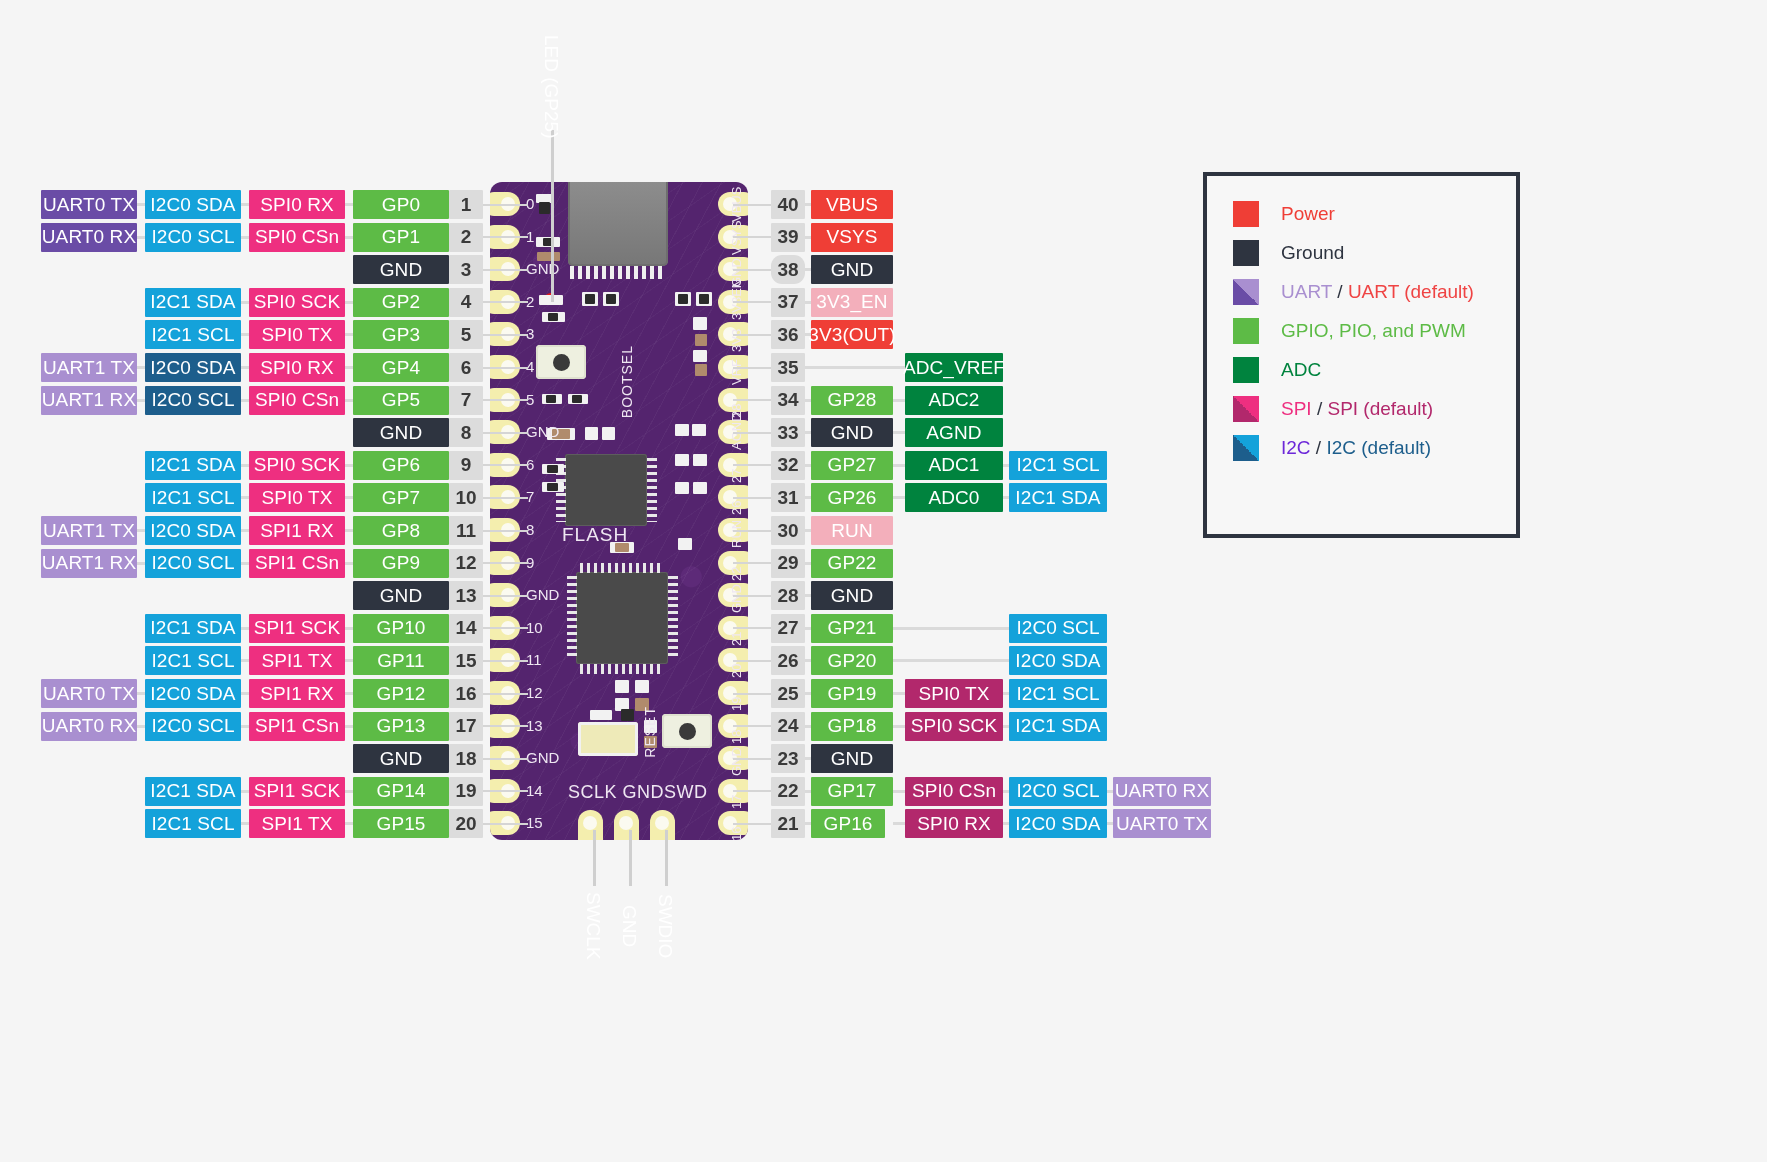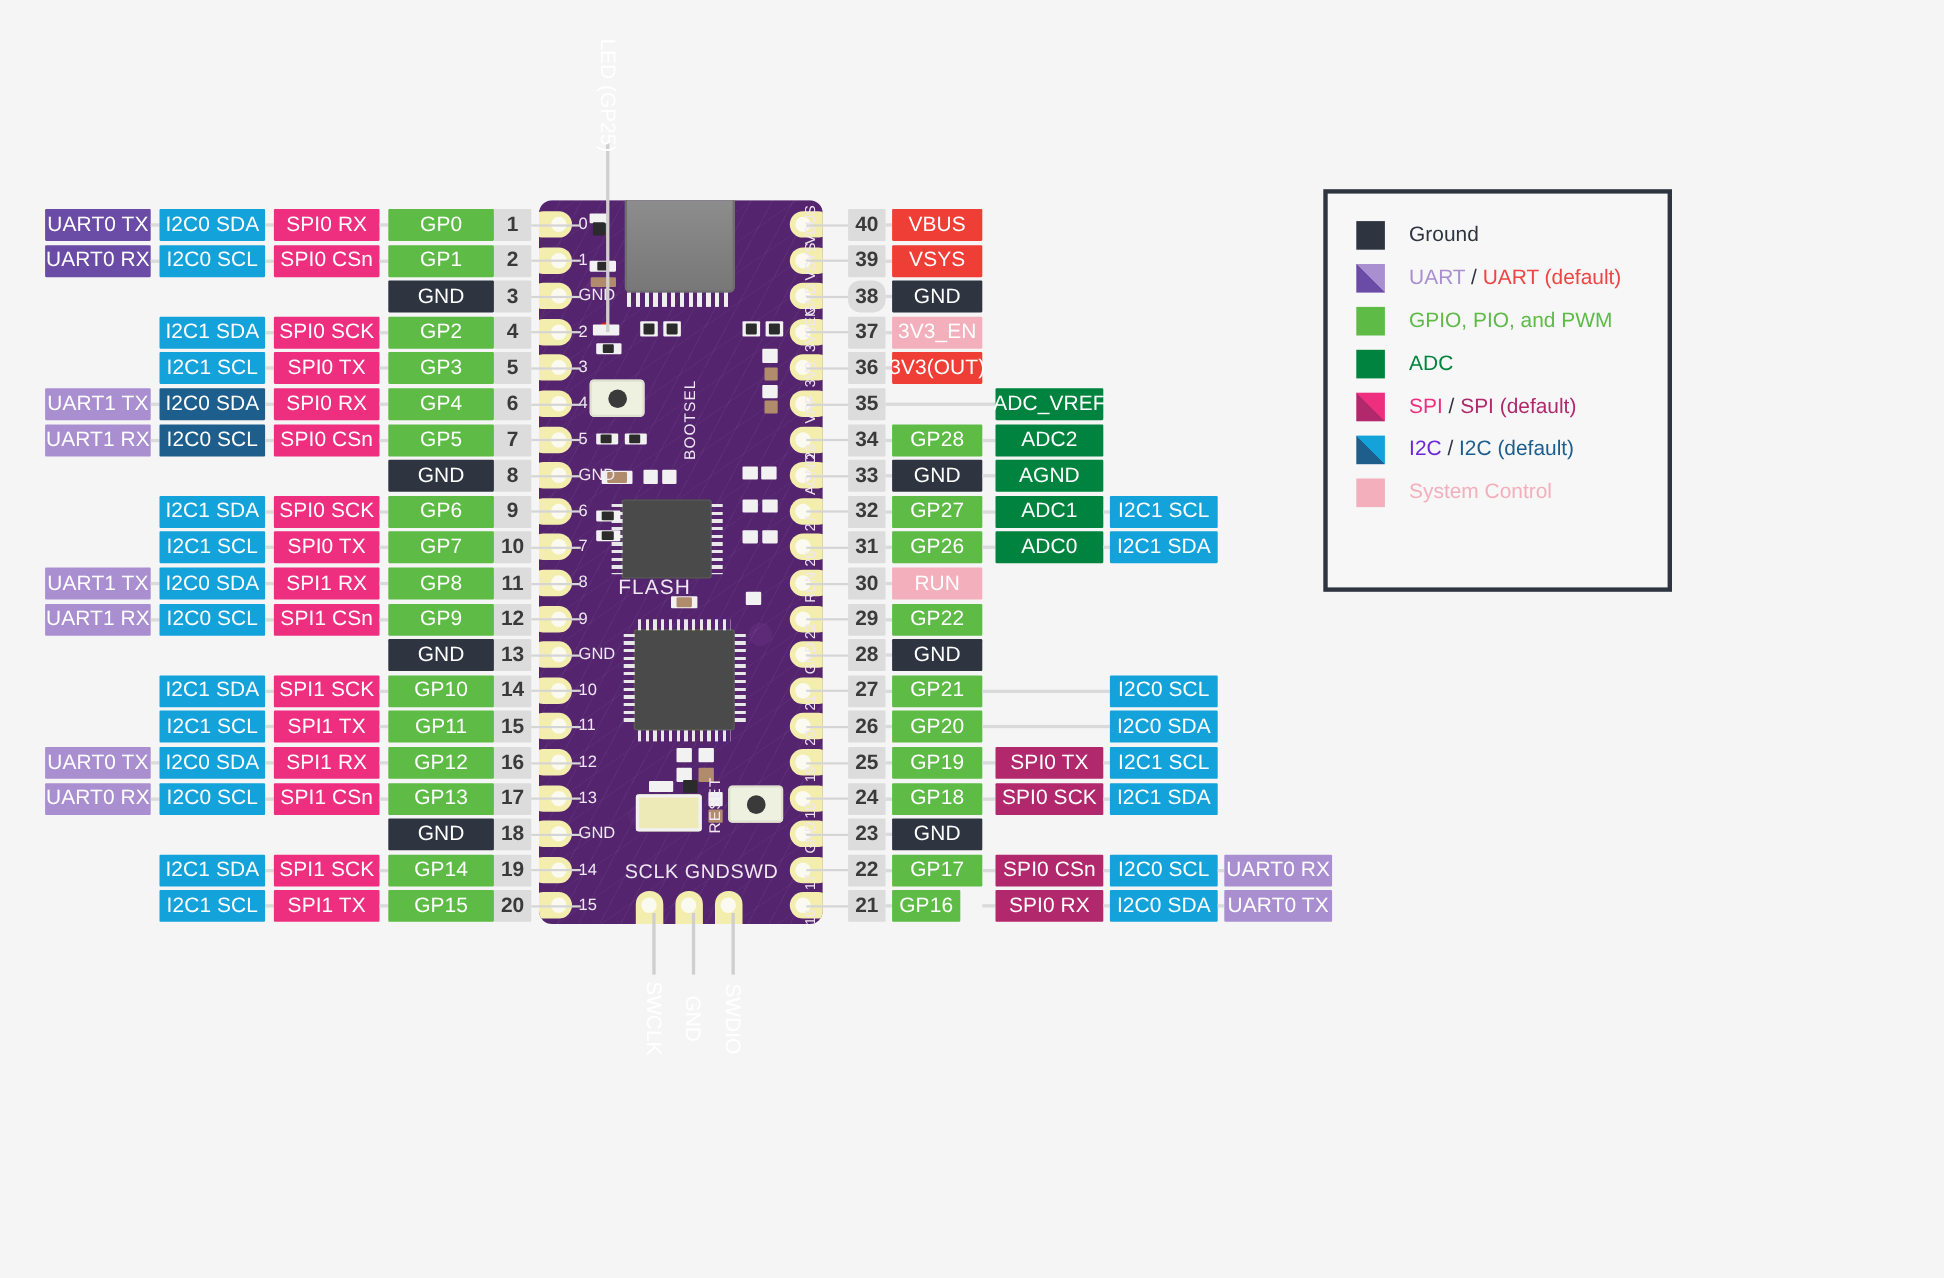--- a/index.html
+++ b/index.html
@@ -702,32 +702,36 @@
       <div class="tag gpio" style="left: 811px; top: 776.8px; width: 82px;">GP17</div>
       <div class="stub" style="left: 893px; top: 789.8px; width: 12px;"></div>
       <div class="tag spid" style="left: 905px; top: 776.8px; width: 98px;">SPI0 CSn</div>
       <div class="stub" style="left: 1003px; top: 789.8px; width: 6px;"></div>
       <div class="tag i2c" style="left: 1009px; top: 776.8px; width: 98px;">I2C0 SCL</div>
       <div class="stub" style="left: 1107px; top: 789.8px; width: 6px;"></div>
       <div class="tag uart" style="left: 1113px; top: 776.8px; width: 98px;">UART0 RX</div>
       <div class="pinnum" style="left: 771px; top: 809.4px;">21</div>
       <div class="lead" style="left: 733px; top: 822.9px; width: 38px;"></div>
       <div class="stub" style="left: 805px; top: 822.4px; width: 6px;"></div>
-      <div class="tag gpio" style="left: 811px; top: 809.4px; width: 62px;">GP16</div>
+      <div class="tag gpio" style="left: 811px; top: 809.4px; width: 74px;">GP16</div>
       <div class="stub" style="left: 893px; top: 822.4px; width: 12px;"></div>
       <div class="tag spid" style="left: 905px; top: 809.4px; width: 98px;">SPI0 RX</div>
       <div class="stub" style="left: 1003px; top: 822.4px; width: 6px;"></div>
       <div class="tag i2c" style="left: 1009px; top: 809.4px; width: 98px;">I2C0 SDA</div>
       <div class="stub" style="left: 1107px; top: 822.4px; width: 6px;"></div>
       <div class="tag uart" style="left: 1113px; top: 809.4px; width: 98px;">UART0 TX</div>
     </div>
 
   <div class="legend">
     <div id="legend-rows">
         <div class="lrow">
+          <div class="sw" style="background: rgb(239, 62, 54);"></div>
+          <div class="ltxt"><span class="c-pwr">Power</span></div>
+        </div>
+        <div class="lrow">
           <div class="sw" style="background: rgb(46, 52, 64);"></div>
           <div class="ltxt"><span class="c-gnd">Ground</span></div>
         </div>
         <div class="lrow">
           <div class="sw" style="background: linear-gradient(45deg, rgb(106, 76, 166) 0px, rgb(106, 76, 166) 50%, rgb(169, 143, 208) 50%, rgb(169, 143, 208) 100%);"></div>
           <div class="ltxt"><span class="c-uart">UART</span><span class="c-sep"> / </span><span class="c-uartd">UART (default)</span></div>
         </div>
         <div class="lrow">
           <div class="sw" style="background: rgb(93, 187, 70);"></div>
           <div class="ltxt"><span class="c-gpio">GPIO, PIO, and PWM</span></div>
@@ -737,20 +741,16 @@
           <div class="ltxt"><span class="c-adc">ADC</span></div>
         </div>
         <div class="lrow">
           <div class="sw" style="background: linear-gradient(45deg, rgb(178, 40, 108) 0px, rgb(178, 40, 108) 50%, rgb(238, 47, 128) 50%, rgb(238, 47, 128) 100%);"></div>
           <div class="ltxt"><span class="c-spi">SPI</span><span class="c-sep"> / </span><span class="c-spid">SPI (default)</span></div>
         </div>
         <div class="lrow">
           <div class="sw" style="background: linear-gradient(45deg, rgb(29, 94, 140) 0px, rgb(29, 94, 140) 50%, rgb(20, 162, 218) 50%, rgb(20, 162, 218) 100%);"></div>
           <div class="ltxt"><span class="c-i2c">I2C</span><span class="c-sep"> / </span><span class="c-i2cd">I2C (default)</span></div>
         </div>
-        <div class="lrow">
-          <div class="sw" style="background: rgb(243, 175, 187);"></div>
-          <div class="ltxt"><span class="c-sys">System Control</span></div>
-        </div>
       </div>
   </div>
 
 </div>
 
 </body></html>

